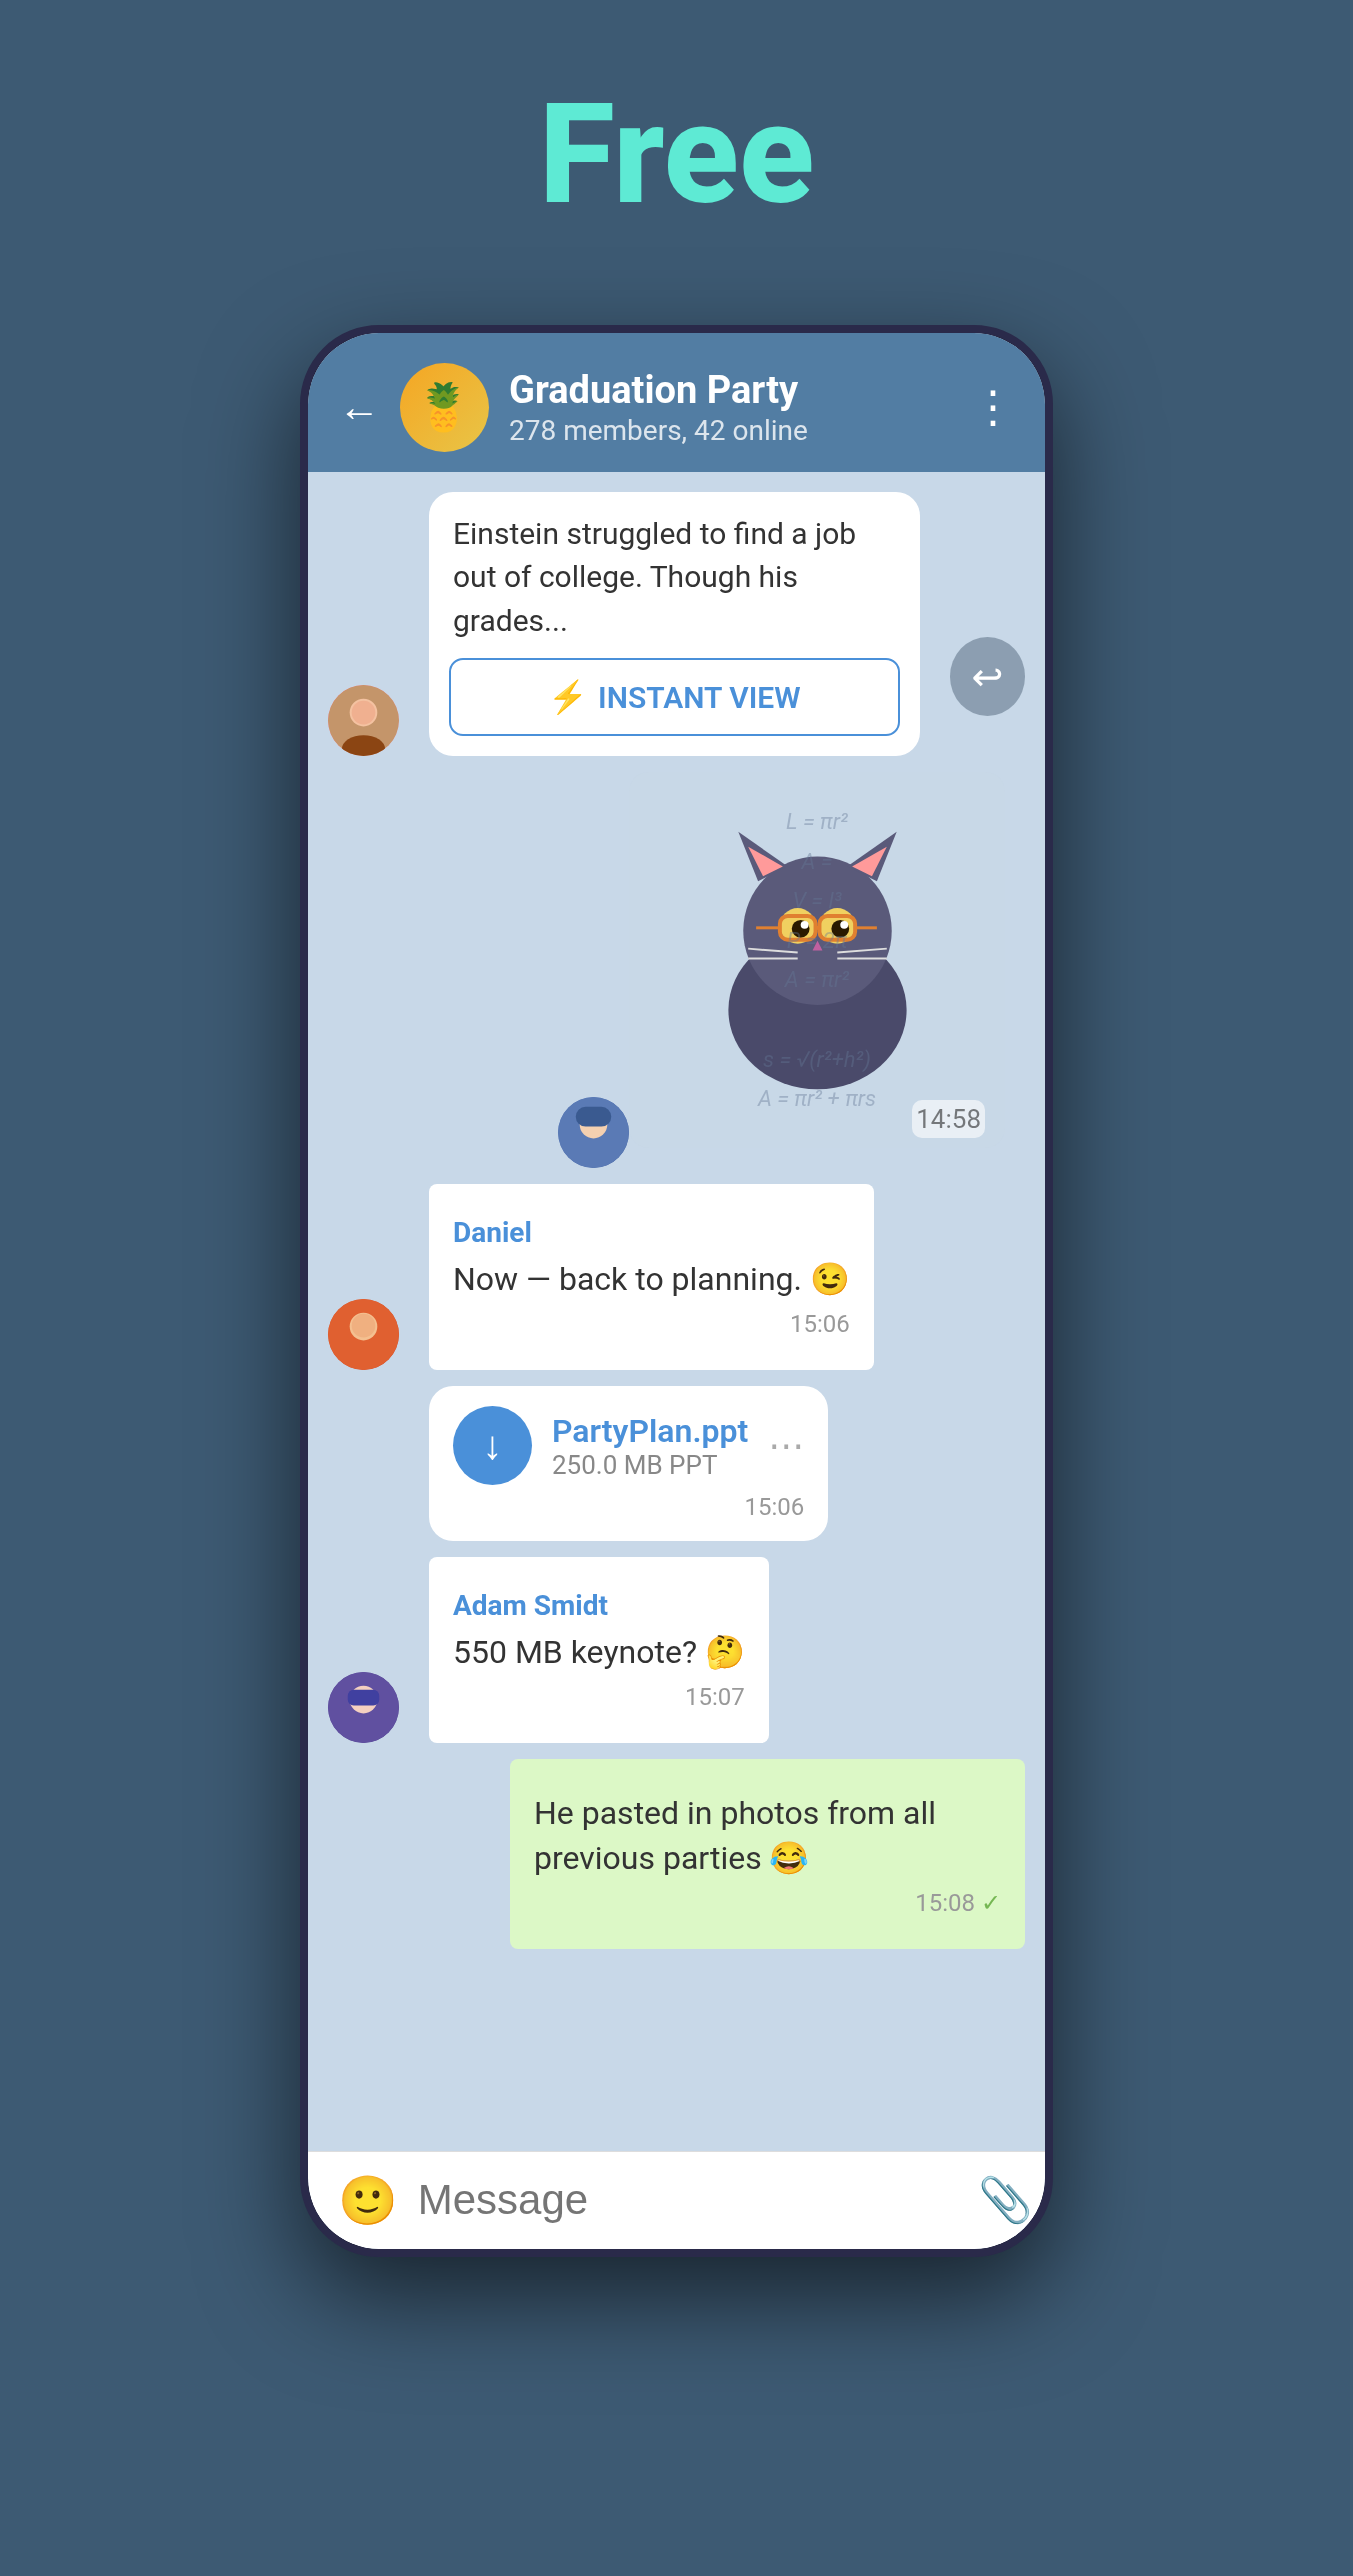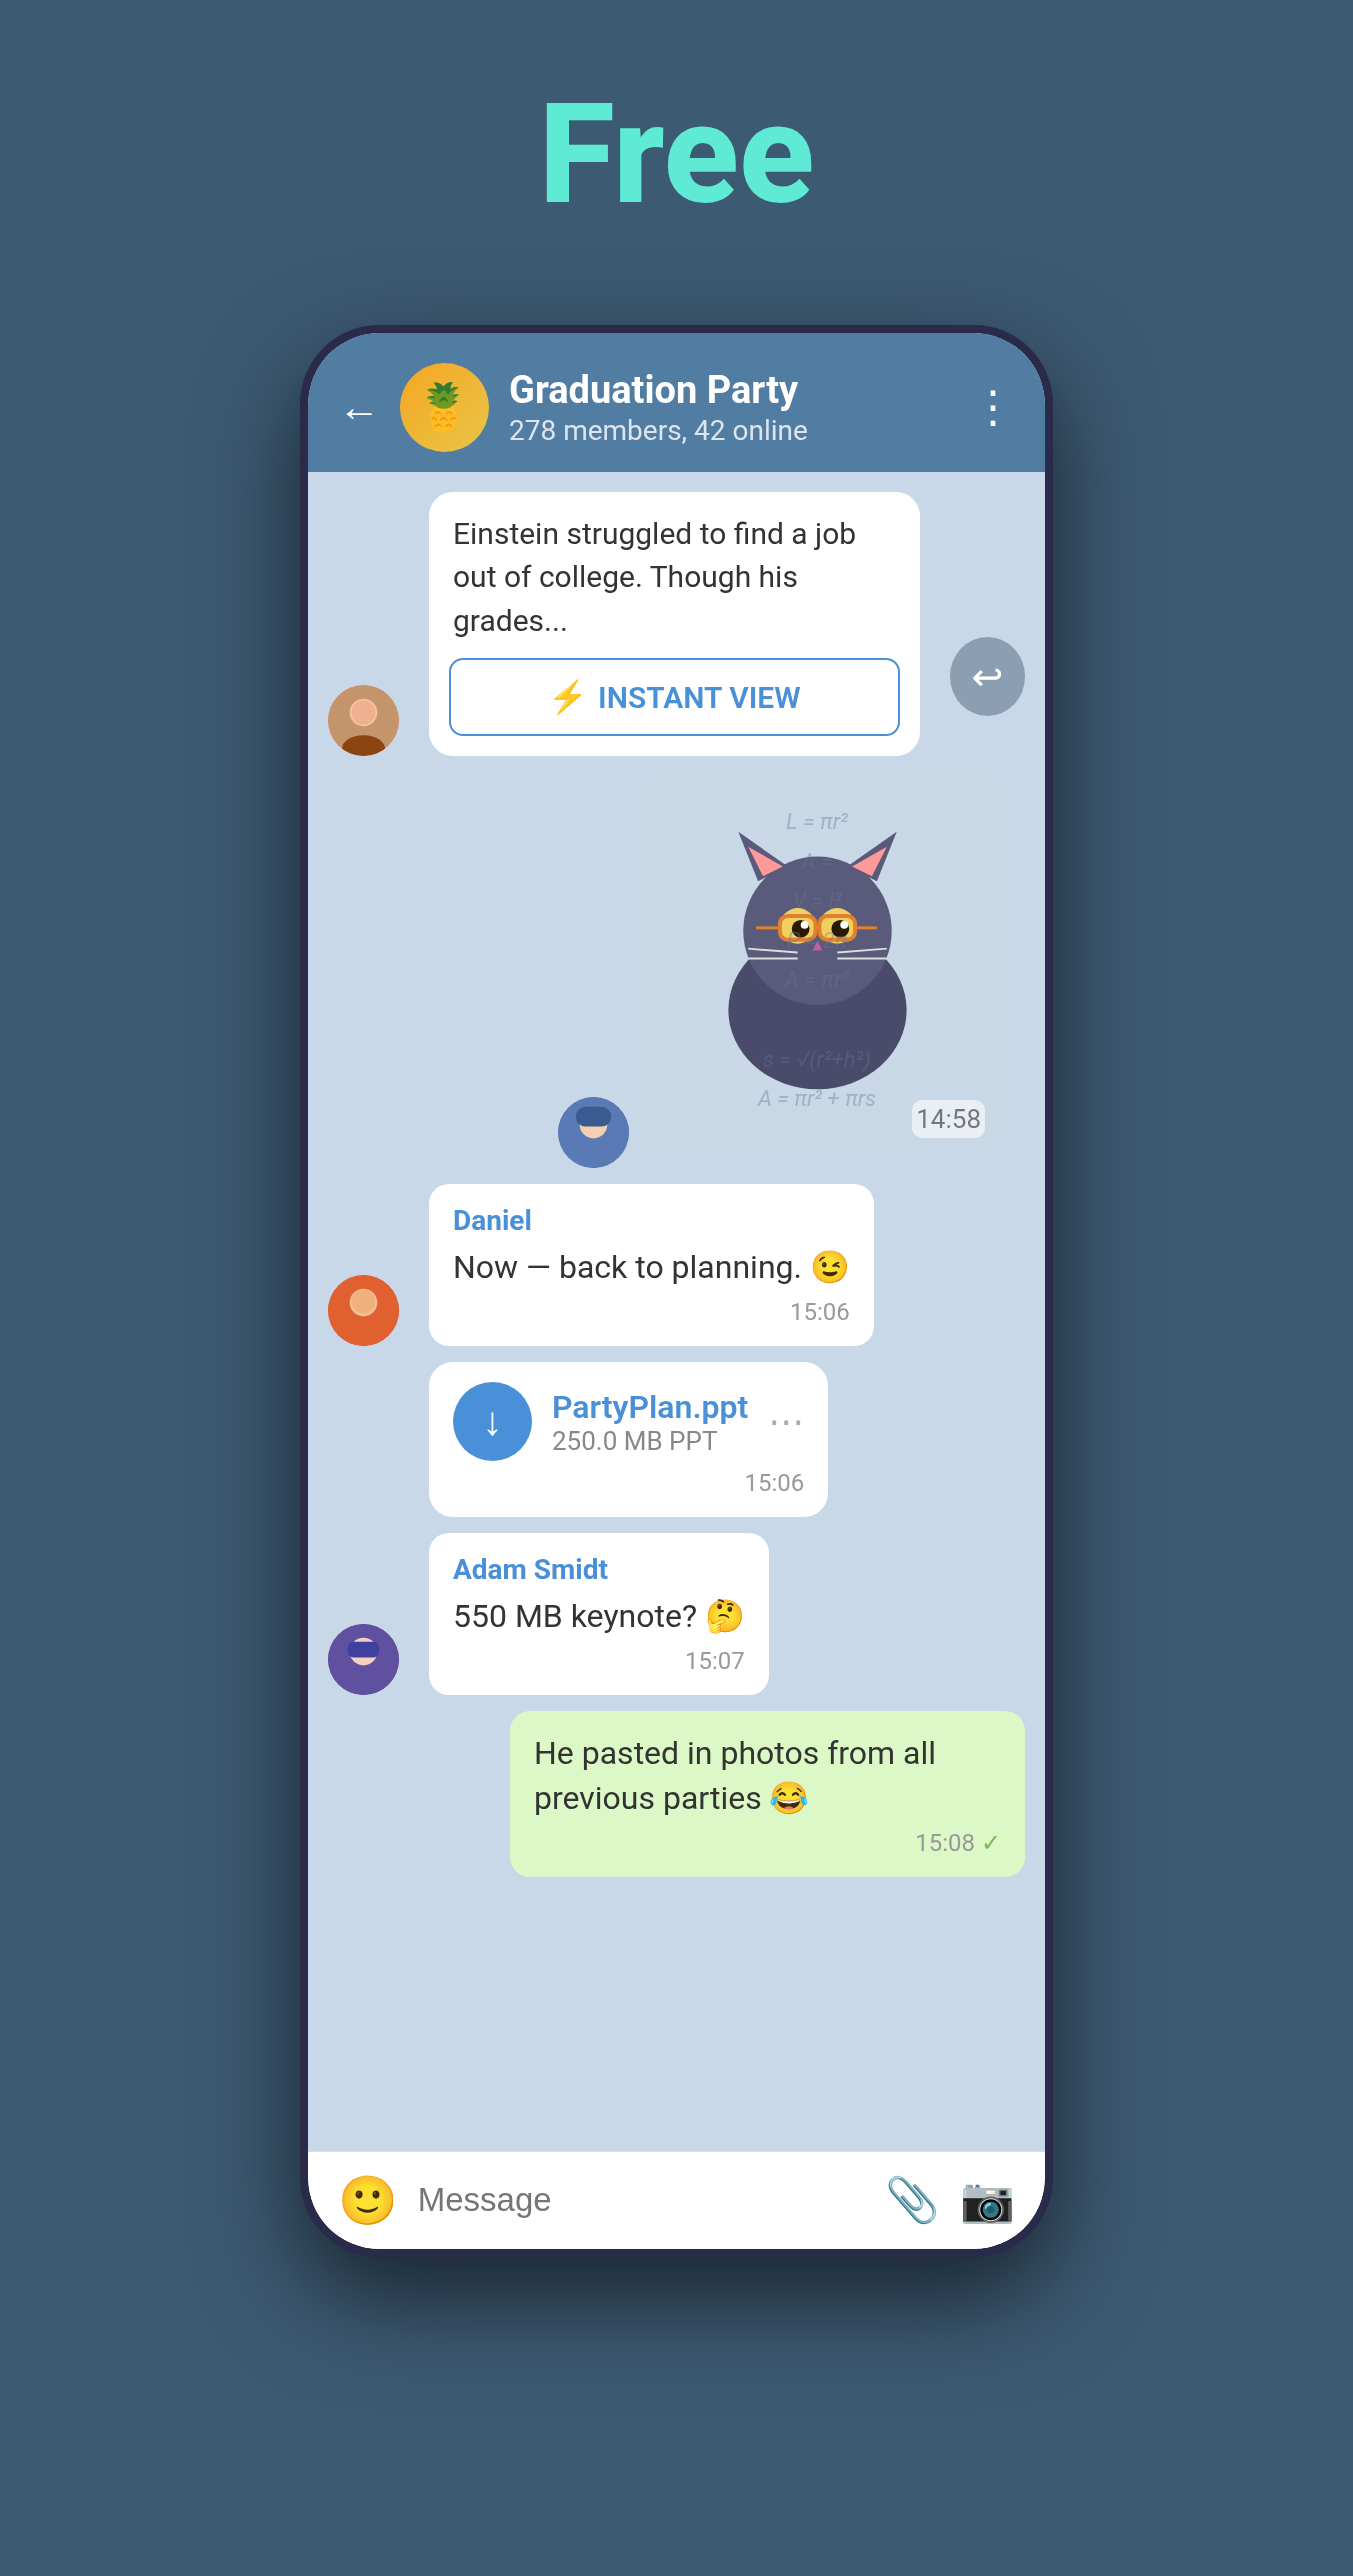--- a/index.html
+++ b/index.html
@@ -189,22 +189,22 @@
     .avatar-boy2 {
       background: linear-gradient(135deg, #e06030, #d04020);
     }
 
     .avatar-boy3 {
       background: linear-gradient(135deg, #6050a0, #504090);
     }
 
     .bubble {
       background: #ffffff;
-      border-radius: 20px;
-      padding: 20px 24px;
+      border-radius: 8px;
+      padding: 32px 24px;
       max-width: 515px;
       position: relative;
     }
 
     .bubble.green {
       background: #dcf8c6;
     }
 
     .bubble-sender {
       font-size: 28px;
@@ -391,21 +391,21 @@
       font-size: 48px;
       color: #999;
       cursor: pointer;
     }
 
     .input-field {
       flex: 1;
       background: transparent;
       border: none;
       outline: none;
-      font-size: 33px;
+      font-size: 42px;
       color: #aaa;
     }
 
     .input-attach {
       font-size: 44px;
       color: #999;
       cursor: pointer;
     }
 
     .input-camera {

